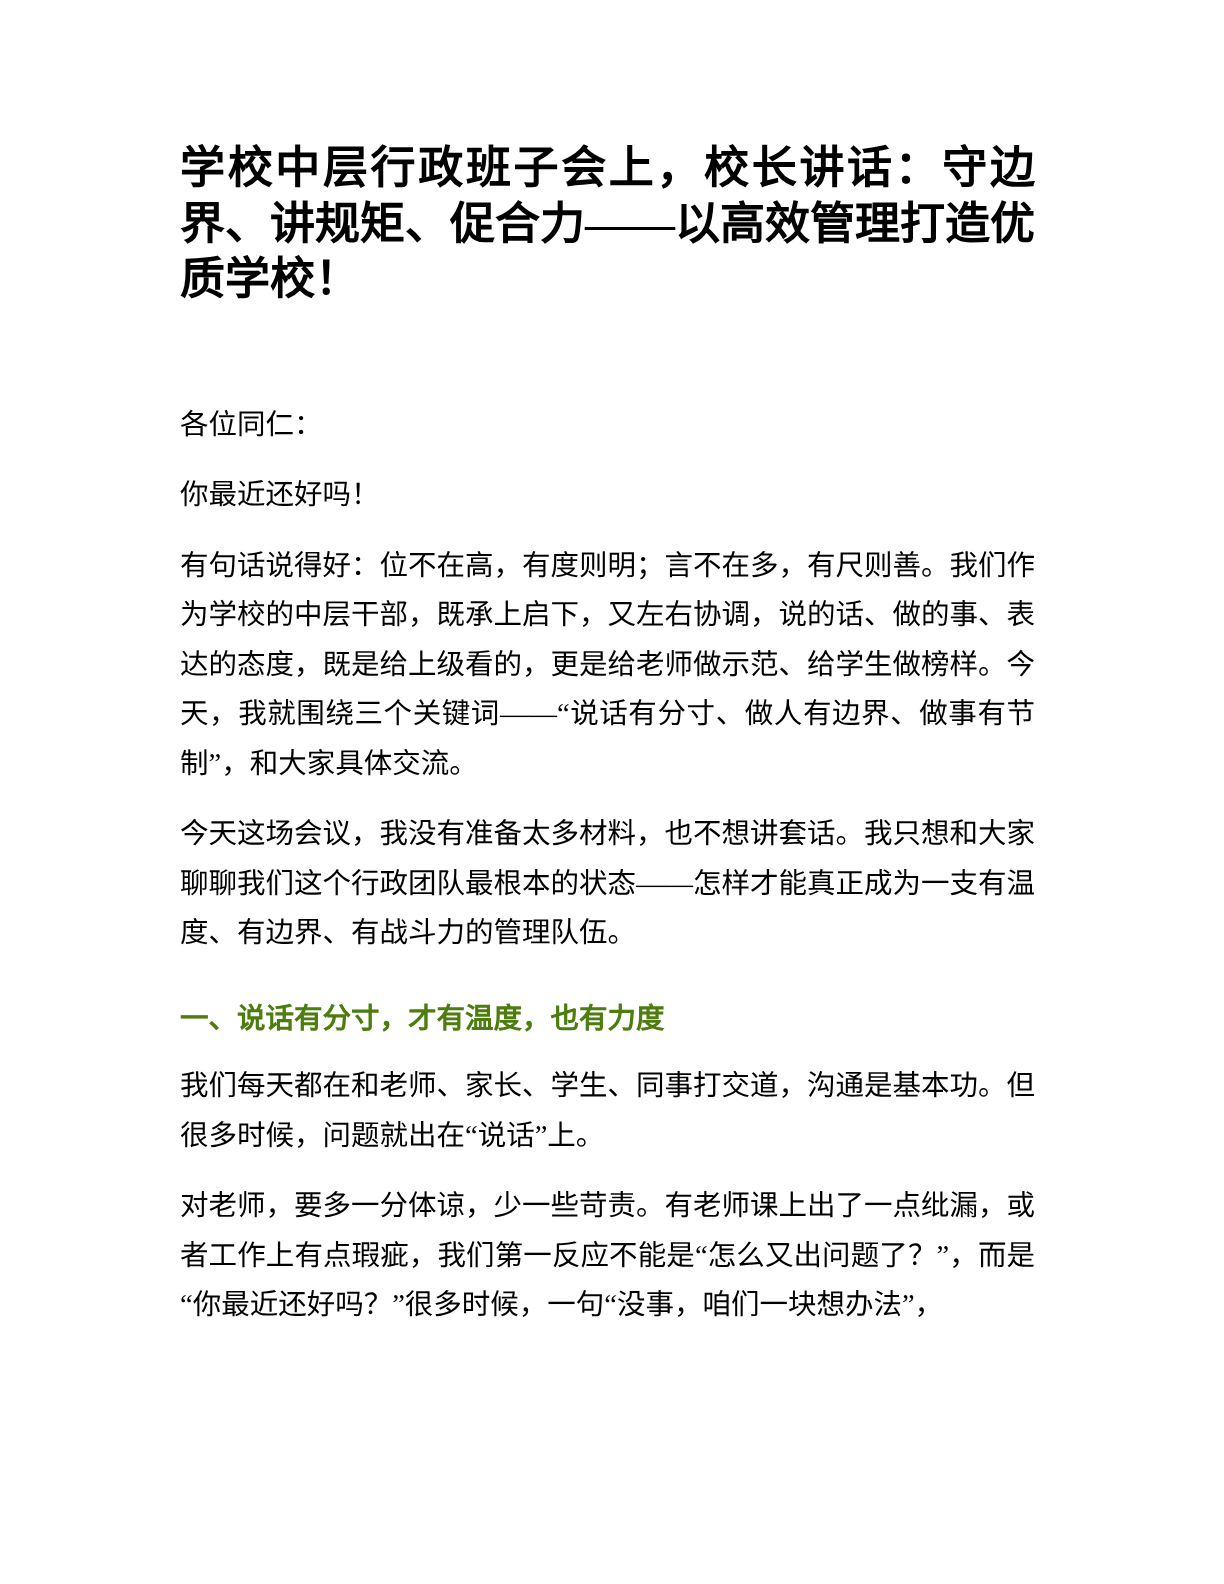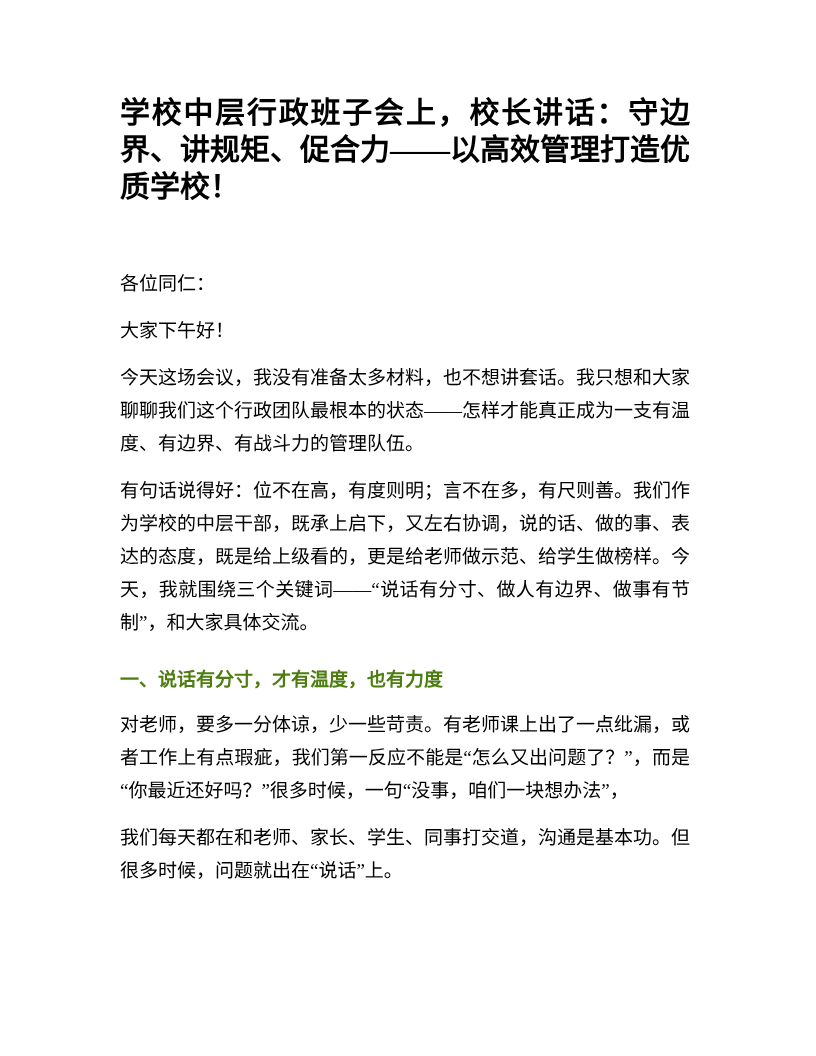--- a/index.html
+++ b/index.html
@@ -44,25 +44,25 @@
 </style>
 </head>
 <body>
 
 <div class="doc-page">
 
   <h1 class="doc-title">学校中层行政班子会上，校长讲话：守边界、讲规矩、促合力——以高效管理打造优质学校！</h1>
 
   <p class="doc-para">各位同仁：</p>
 
-  <p class="doc-para">大家下午好！</p>
+  <p class="doc-para">你最近还好吗！</p>
+
+  <p class="doc-para">有句话说得好：位不在高，有度则明；言不在多，有尺则善。我们作为学校的中层干部，既承上启下，又左右协调，说的话、做的事、表达的态度，既是给上级看的，更是给老师做示范、给学生做榜样。今天，我就围绕三个关键词——“说话有分寸、做人有边界、做事有节制”，和大家具体交流。</p>
 
   <p class="doc-para">今天这场会议，我没有准备太多材料，也不想讲套话。我只想和大家聊聊我们这个行政团队最根本的状态——怎样才能真正成为一支有温度、有边界、有战斗力的管理队伍。</p>
 
-  <p class="doc-para">有句话说得好：位不在高，有度则明；言不在多，有尺则善。我们作为学校的中层干部，既承上启下，又左右协调，说的话、做的事、表达的态度，既是给上级看的，更是给老师做示范、给学生做榜样。今天，我就围绕三个关键词——“说话有分寸、做人有边界、做事有节制”，和大家具体交流。</p>
-
   <h2 class="doc-heading">一、说话有分寸，才有温度，也有力度</h2>
 
+  <p class="doc-para">我们每天都在和老师、家长、学生、同事打交道，沟通是基本功。但很多时候，问题就出在“说话”上。</p>
+
   <p class="doc-para">对老师，要多一分体谅，少一些苛责。有老师课上出了一点纰漏，或者工作上有点瑕疵，我们第一反应不能是“怎么又出问题了？”，而是“你最近还好吗？”很多时候，一句“没事，咱们一块想办法”，</p>
-
-  <p class="doc-para">我们每天都在和老师、家长、学生、同事打交道，沟通是基本功。但很多时候，问题就出在“说话”上。</p>
 
 </div>
 
 </body></html>

